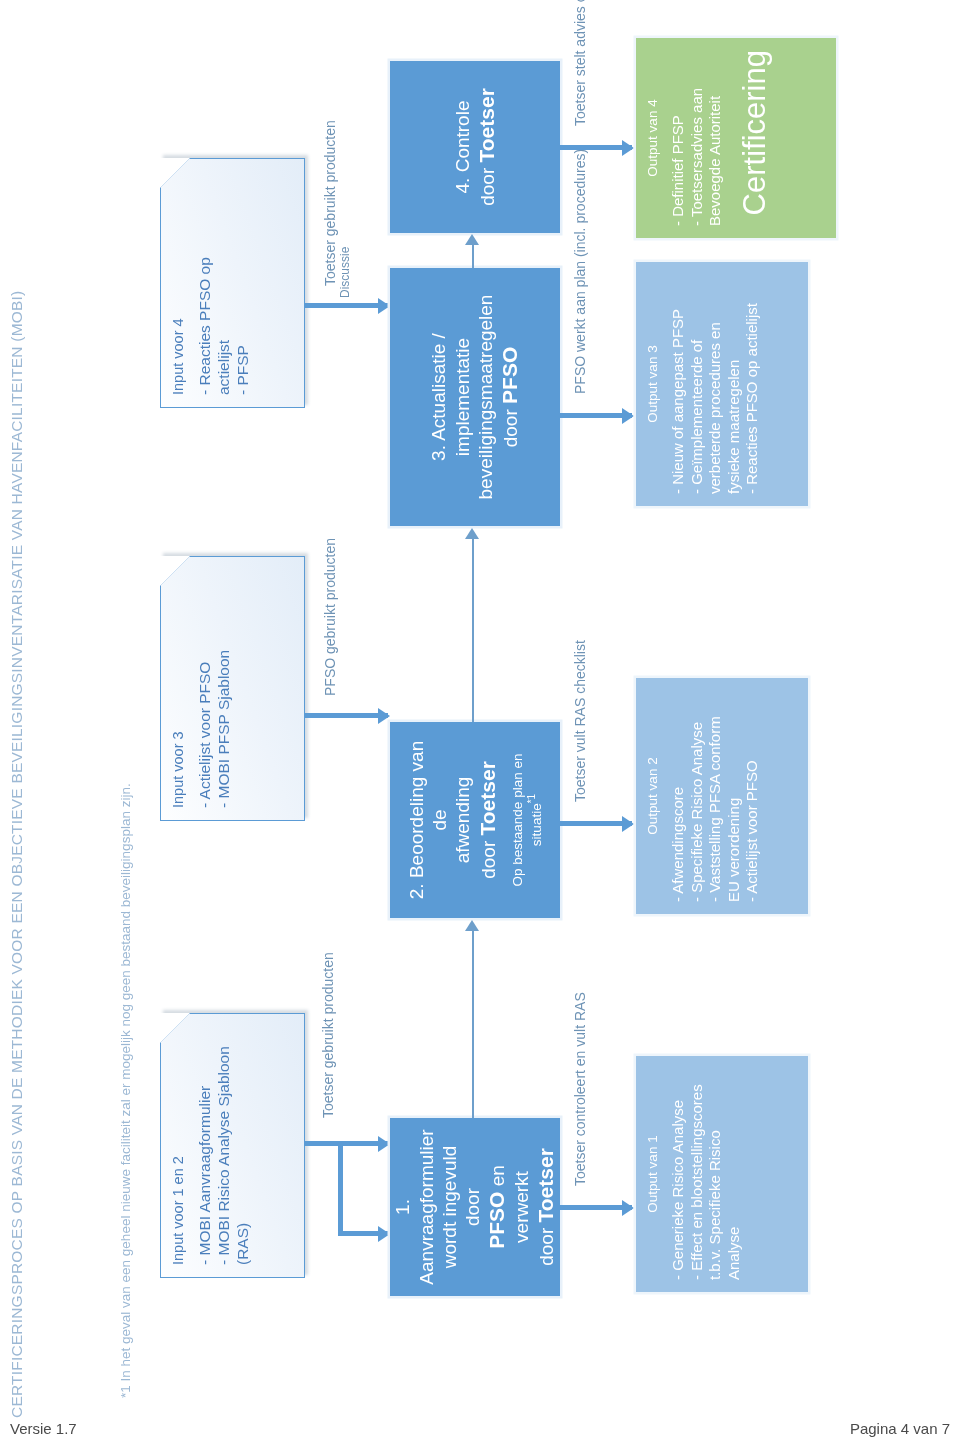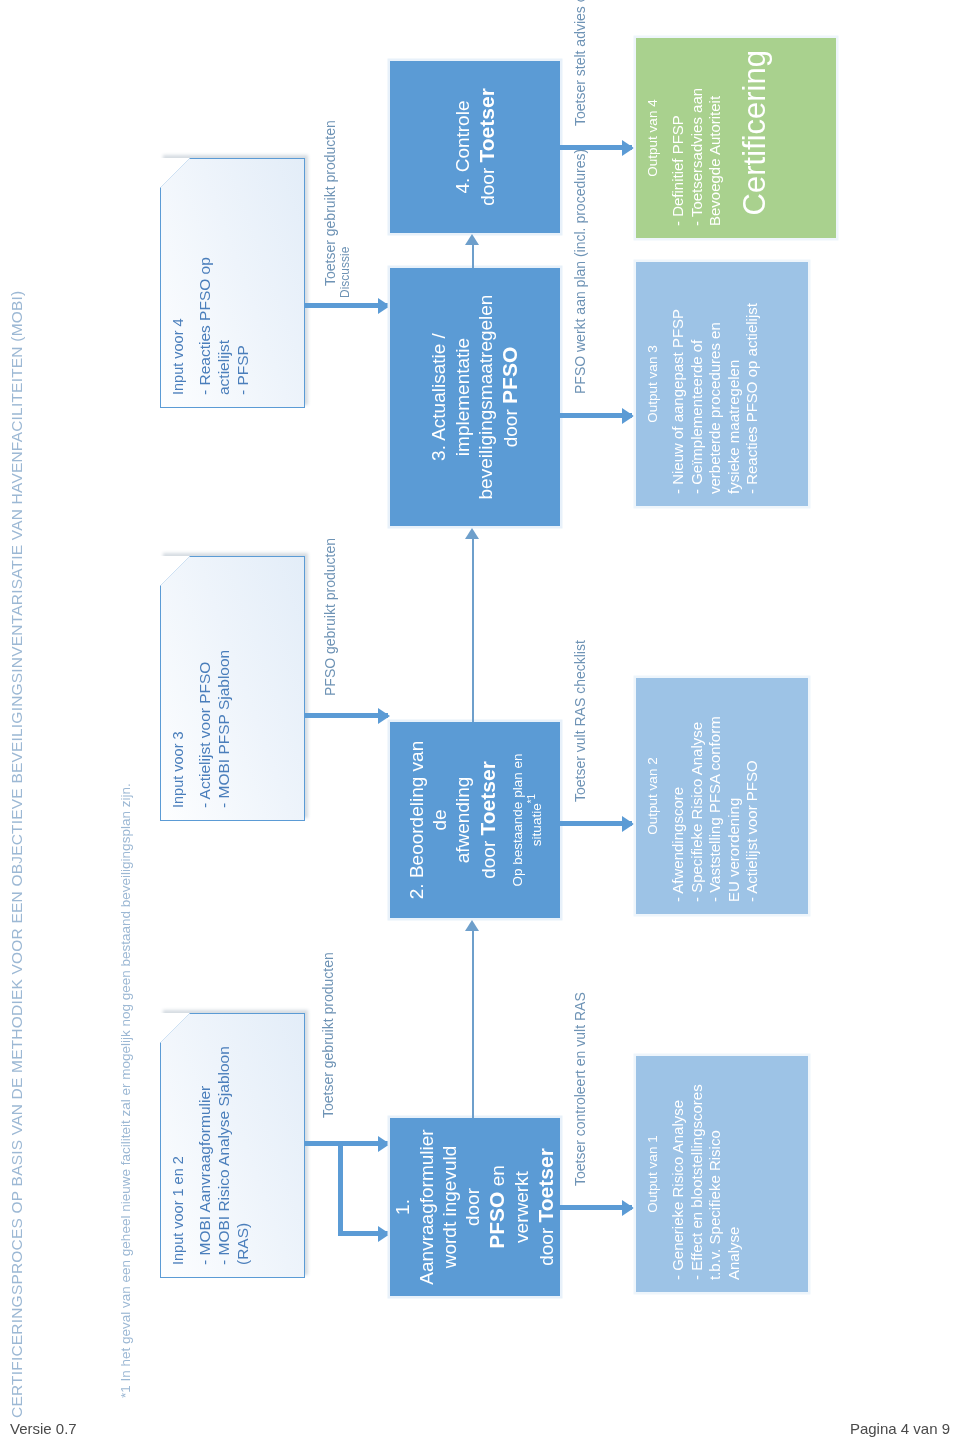--- a/index.html
+++ b/index.html
@@ -245,15 +245,15 @@
     <div class="out-head">Output van 4</div>
     <div class="out-li">- Definitief PFSP</div>
     <div class="out-li">- Toetsersadvies aan</div>
     <div class="out-li">  Bevoegde Autoriteit</div>
     <div class="cert">Certificering</div>
   </div>
 
 </div>
 
 <div class="footer">
-  <span>Versie 0.7</span>
-  <span>Pagina 4 van 9</span>
+  <span>Versie 1.7</span>
+  <span>Pagina 4 van 7</span>
 </div>
 
 </body></html>

